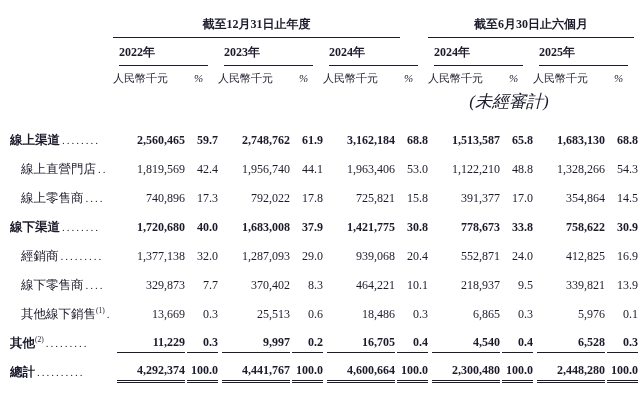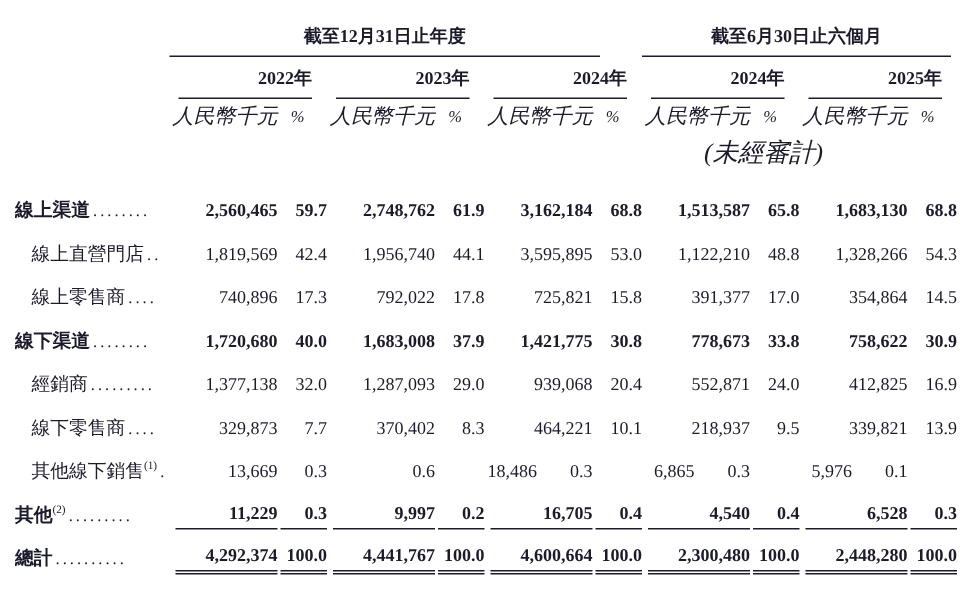--- a/index.html
+++ b/index.html
@@ -24,30 +24,30 @@
     text-align:center; font-weight:700; font-size:12px;
     border-bottom:1.2px solid var(--ink); padding-bottom:4px;
     white-space:nowrap;
   }
   .span-annual { grid-column:2/8; margin-right:28px; }
   .span-interim { grid-column:8/12; margin-right:4px; }
 
   
   .hrow2 { height:28px; }
   .ycell {
-    text-align:right; font-weight:700; font-size:12px;
+    text-align:left; font-weight:700; font-size:12px;
     border-bottom:1.2px solid var(--ink); padding-bottom:4px;
     margin:0 10px 0 6px; white-space:nowrap;
   }
   .y1{grid-column:2/4;} .y2{grid-column:4/6;} .y3{grid-column:6/8;}
   .y4{grid-column:8/10;} .y5{grid-column:10/12;}
 
   
   .hrow3 { height:24px; align-items:center; }
-  .ucell { text-align:right; font-style:italic; font-size:14px; white-space:nowrap; }
+  .ucell { text-align:left; font-size:11px; white-space:nowrap; }
   .upct  { text-align:center; font-style:italic; font-size:11px; padding-right:6px; }
 
   
   .hrow4 { height:22px; align-items:center; }
   .note-cell { grid-column:8/12; text-align:center; font-style:italic;
                font-size:17px; position:relative; left:-24px; white-space:nowrap; }
 
   
   .tbody { margin-top:14px; }
   .trow { height:29px; align-items:center; font-size:12px; }
@@ -115,21 +115,21 @@
         <div class="vcell pct"><span class="val">65.8</span></div>
         <div class="vcell amt"><span class="val">1,683,130</span></div>
         <div class="vcell pct"><span class="val">68.8</span></div>
       </div>
       <div class="cols trow">
         <div class="lcell indent"><span>線上直營門店</span><span class="leader">..</span></div>
         <div class="vcell amt"><span class="val">1,819,569</span></div>
         <div class="vcell pct"><span class="val">42.4</span></div>
         <div class="vcell amt"><span class="val">1,956,740</span></div>
         <div class="vcell pct"><span class="val">44.1</span></div>
-        <div class="vcell amt"><span class="val">3,595,895</span></div>
+        <div class="vcell amt"><span class="val">1,963,406</span></div>
         <div class="vcell pct"><span class="val">53.0</span></div>
         <div class="vcell amt"><span class="val">1,122,210</span></div>
         <div class="vcell pct"><span class="val">48.8</span></div>
         <div class="vcell amt"><span class="val">1,328,266</span></div>
         <div class="vcell pct"><span class="val">54.3</span></div>
       </div>
       <div class="cols trow">
         <div class="lcell indent"><span>線上零售商</span><span class="leader">....</span></div>
         <div class="vcell amt"><span class="val">740,896</span></div>
         <div class="vcell pct"><span class="val">17.3</span></div>
@@ -178,20 +178,21 @@
         <div class="vcell pct"><span class="val">10.1</span></div>
         <div class="vcell amt"><span class="val">218,937</span></div>
         <div class="vcell pct"><span class="val">9.5</span></div>
         <div class="vcell amt"><span class="val">339,821</span></div>
         <div class="vcell pct"><span class="val">13.9</span></div>
       </div>
       <div class="cols trow">
         <div class="lcell indent"><span>其他線下銷售</span><sup>(1)</sup><span class="leader">.</span></div>
         <div class="vcell amt"><span class="val">13,669</span></div>
         <div class="vcell pct"><span class="val">0.3</span></div>
+        <div class="vcell amt"><span class="val">25,513</span></div>
         <div class="vcell pct"><span class="val">0.6</span></div>
         <div class="vcell amt"><span class="val">18,486</span></div>
         <div class="vcell pct"><span class="val">0.3</span></div>
         <div class="vcell amt"><span class="val">6,865</span></div>
         <div class="vcell pct"><span class="val">0.3</span></div>
         <div class="vcell amt"><span class="val">5,976</span></div>
         <div class="vcell pct"><span class="val">0.1</span></div>
       </div>
       <div class="cols trow bold u-single">
         <div class="lcell"><span>其他</span><sup>(2)</sup><span class="leader">.........</span></div>

